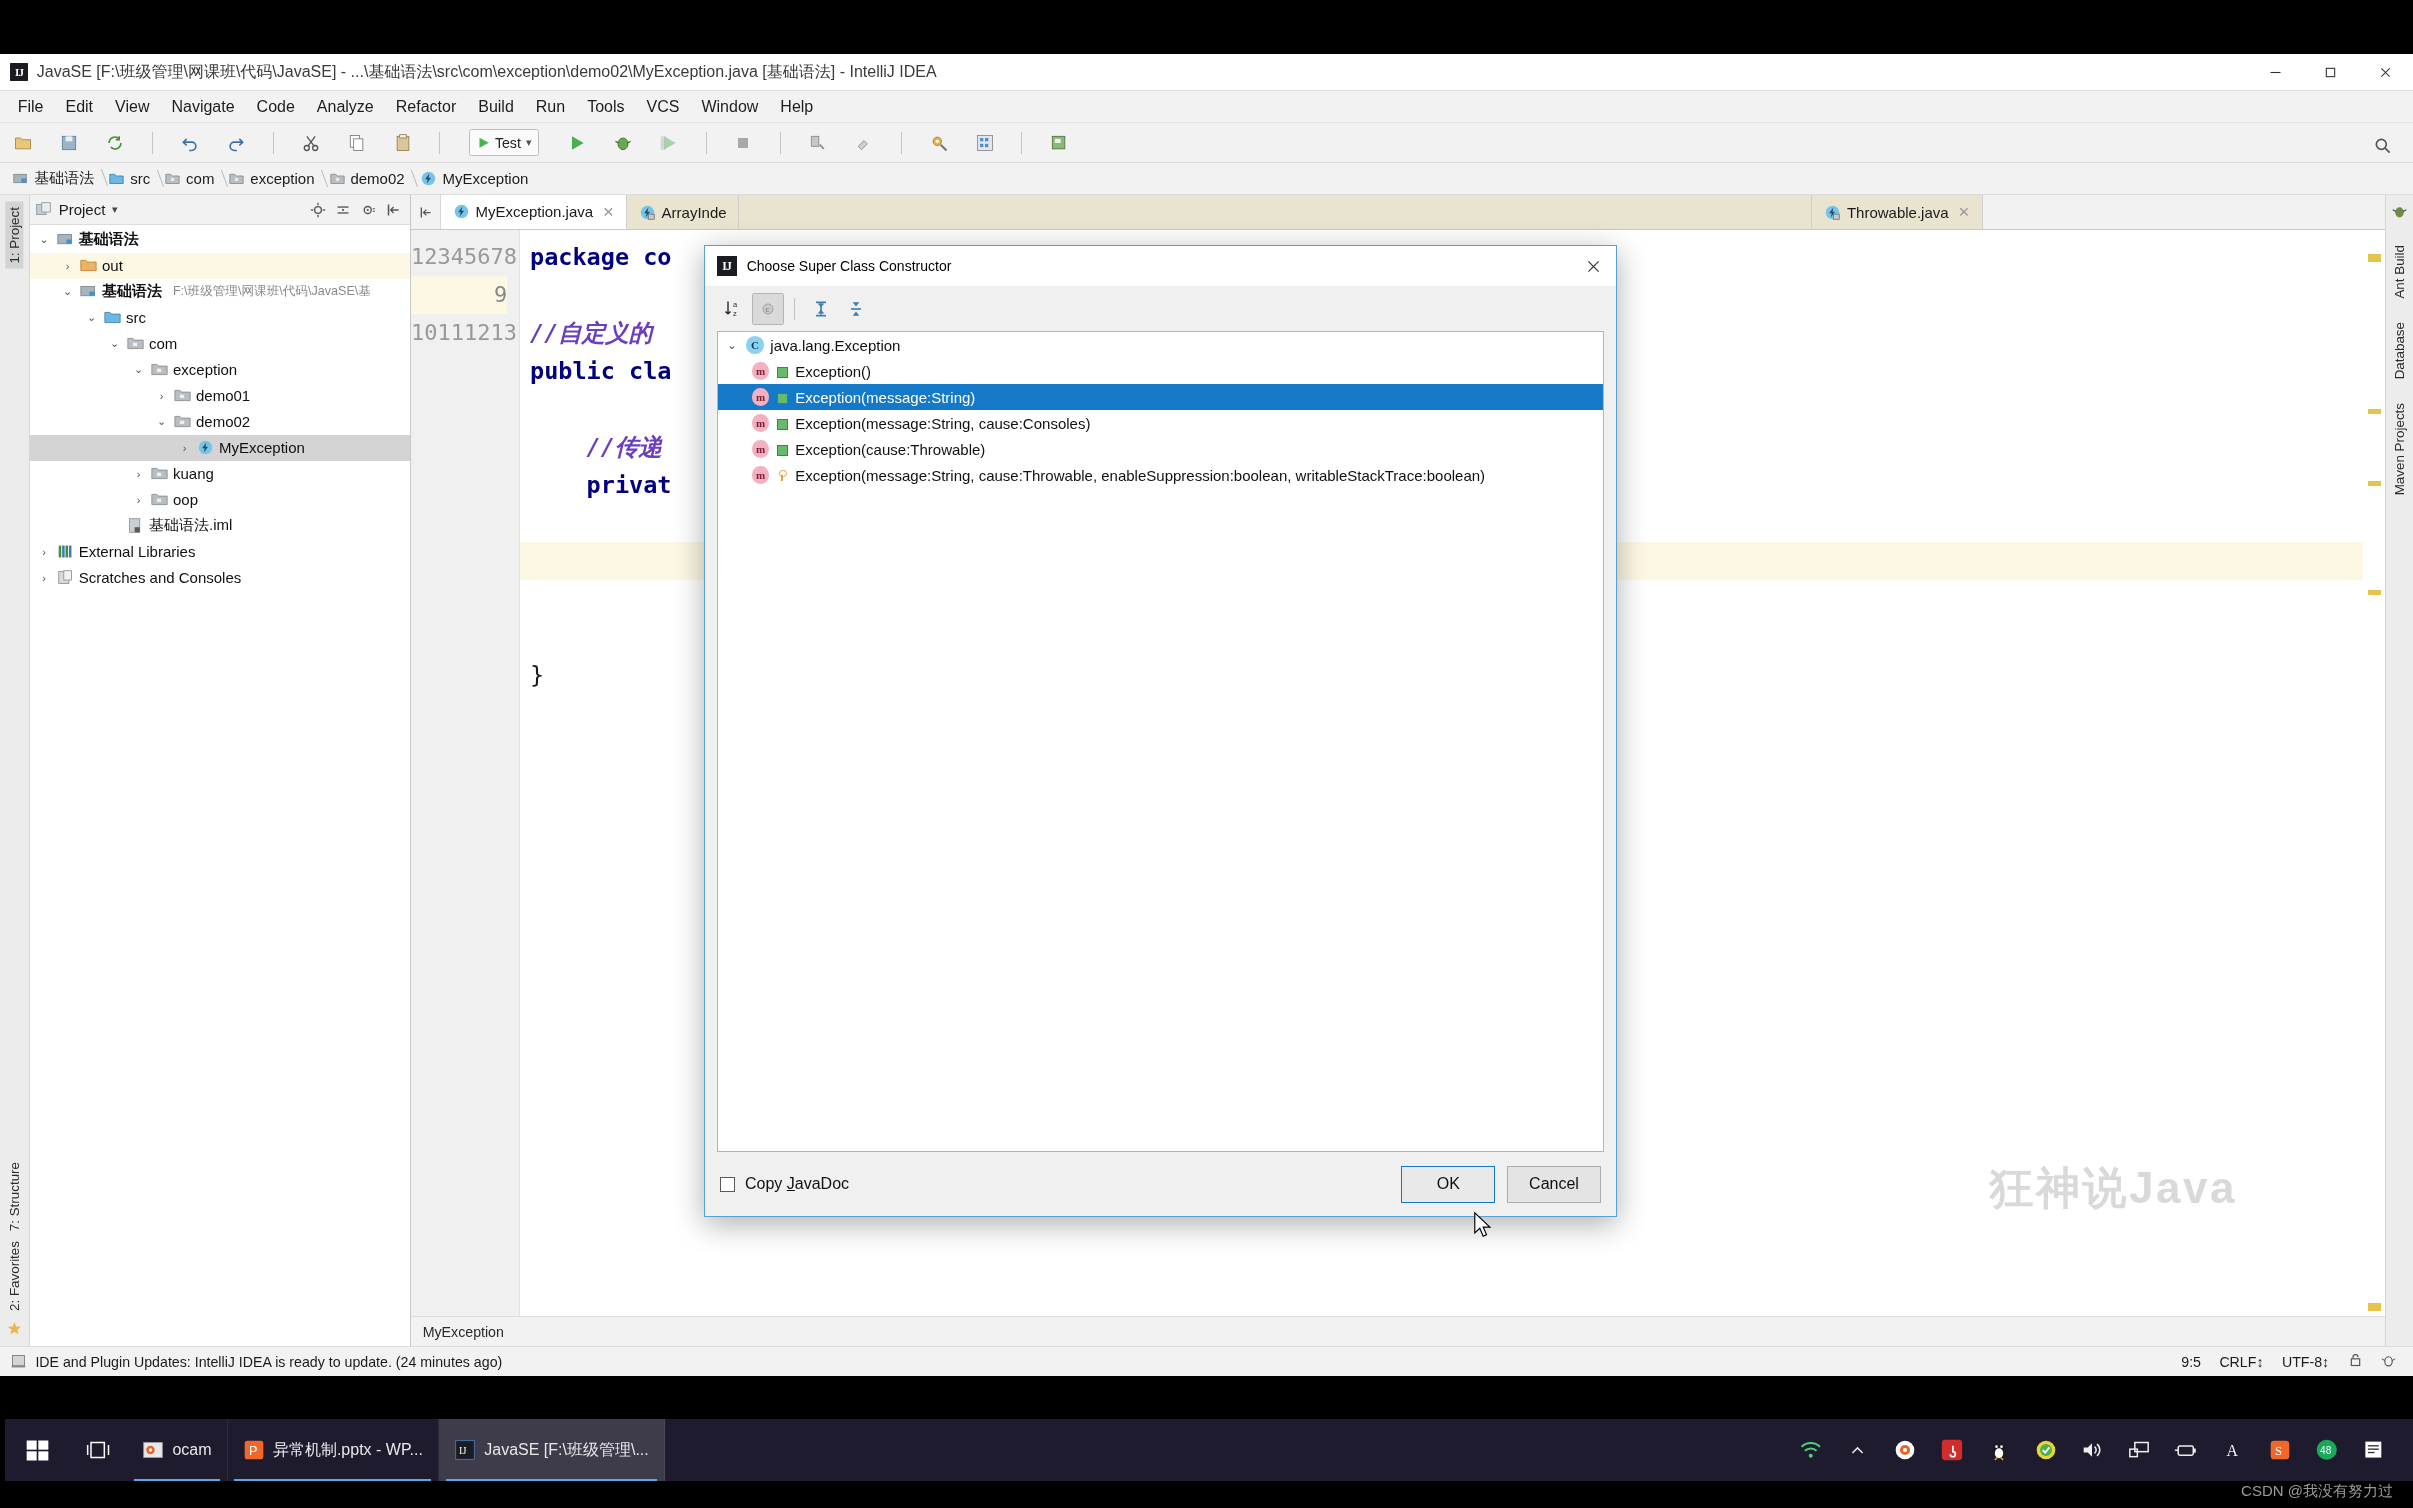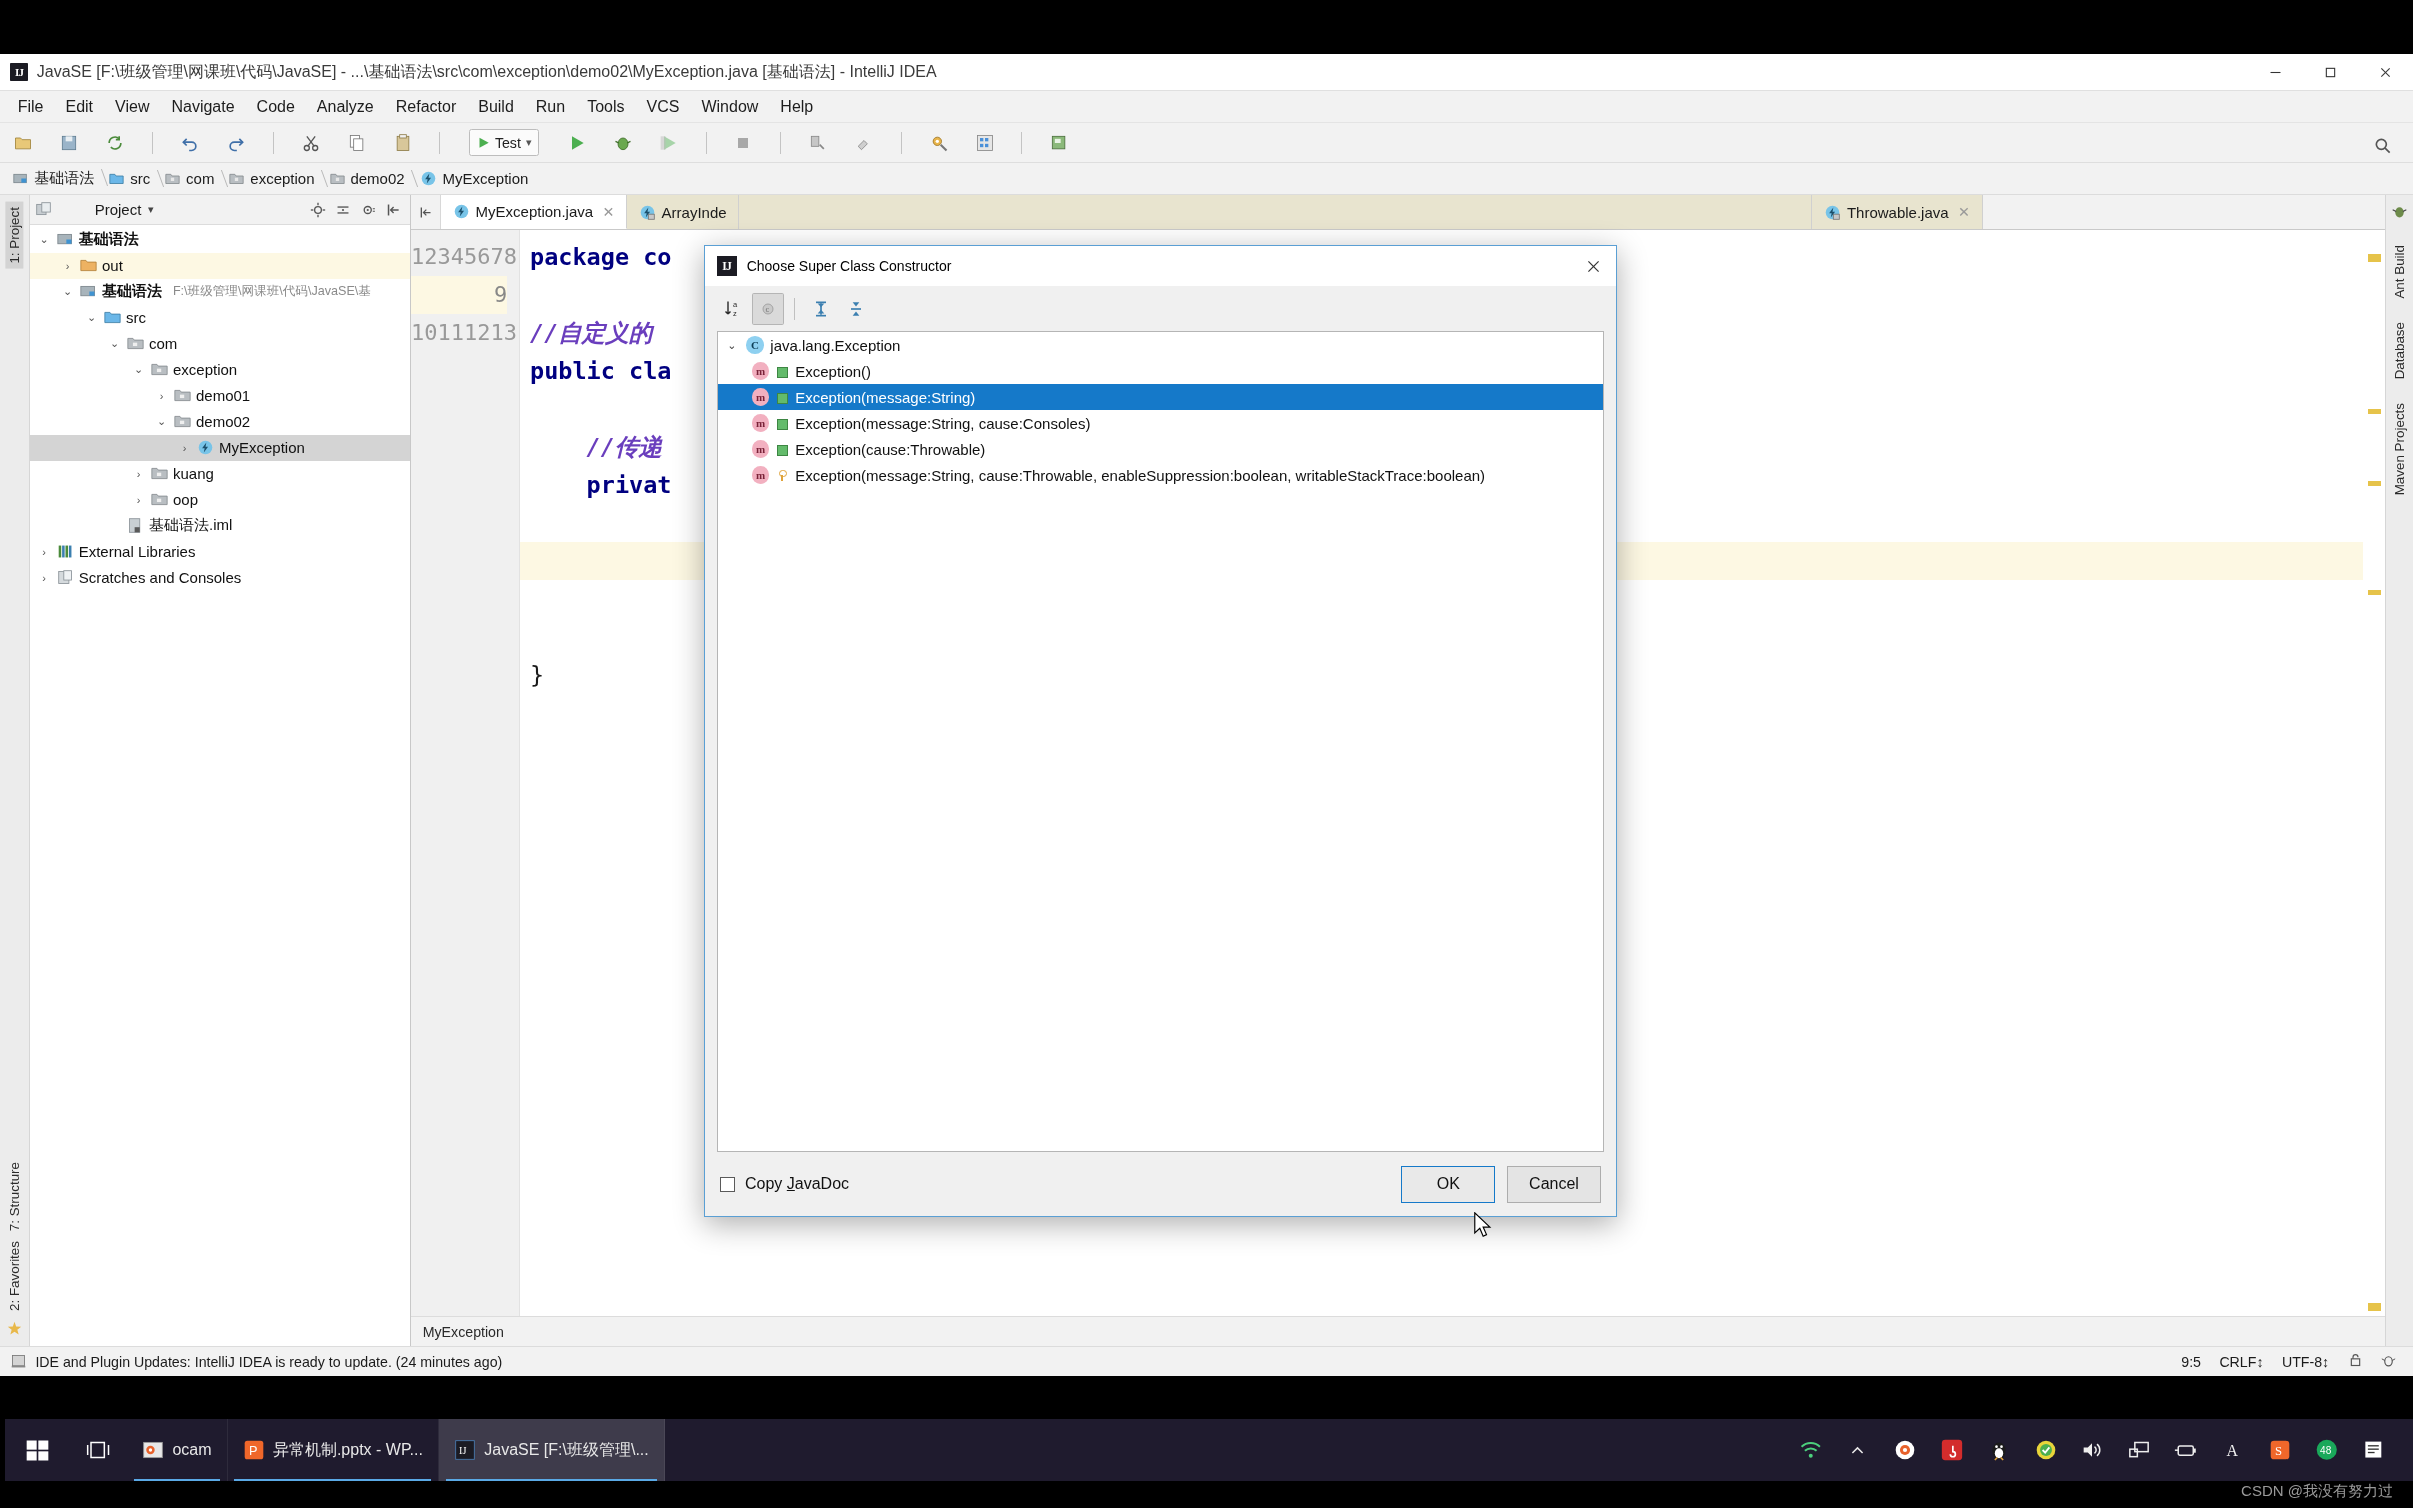--- a/index.html
+++ b/index.html
@@ -106,21 +106,21 @@
 
   
   .projectpanel {
     width: 381px; background: #fff; border-right: 0.8px solid #c8c8c8;
     display: flex; flex-direction: column;
   }
   .pp-header {
     height: 30px; background: #f2f2f2; display: flex; align-items: center;
     padding: 0 5px; border-bottom: 0.8px solid #dcdcdc; gap: 6.7px;
   }
-  .pp-title { font-size: 15px; color: #1b1b1b; margin-left: 36px; }
+  .pp-title { font-size: 15px; color: #1b1b1b; }
   .pp-actions { margin-left: auto; display: flex; gap: 3.4px; align-items: center; }
   .pp-act { width: 22px; height: 22px; display: flex; align-items: center; justify-content: center; }
   .tree { flex: 1; overflow: hidden; padding-top: 1.7px; font-size: 15px; color: #111; }
   .trow {
     display: flex; align-items: center; height: 26px; gap: 5px; white-space: nowrap;
     padding-right: 5px;
   }
   .trow.sel { background: #d4d4d4; }
   .trow.hl { background: #fdf8e3; }
   .twist { width: 15px; text-align: center; font-size: 11px; color: #555; }
@@ -796,20 +796,21 @@
         <span>
           <svg width="15" height="15" viewBox="0 0 18 18">
               <ellipse cx="9" cy="10" rx="4.5" ry="5.5" fill="none" stroke="#555" stroke-width="1.4"></ellipse>
               <line x1="1" y1="7" x2="4.5" y2="9" stroke="#555" stroke-width="1.2"></line>
               <line x1="17" y1="7" x2="13.5" y2="9" stroke="#555" stroke-width="1.2"></line>
             </svg>
         </span>
       </div>
     </div>
 
+    <div class="wm1">狂神说Java</div>
 
     <div class="dialog">
       <div class="dlg-title">
         <div class="dlg-ico">IJ</div>
         <div class="dlg-title-text">Choose Super Class Constructor</div>
         <div class="dlg-close">
           <svg width="17" height="17" viewBox="0 0 20 20">
               <line x1="4" y1="4" x2="16" y2="16" stroke="currentColor" stroke-width="1.4"></line>
               <line x1="16" y1="4" x2="4" y2="16" stroke="currentColor" stroke-width="1.4"></line>
             </svg>

